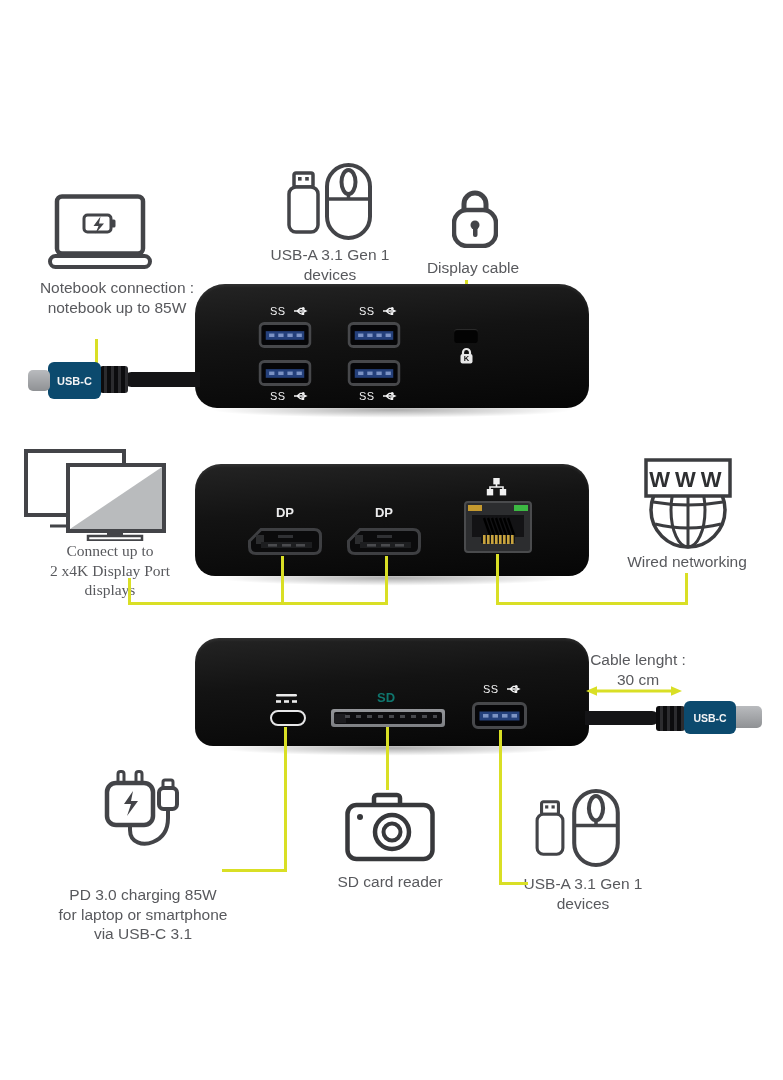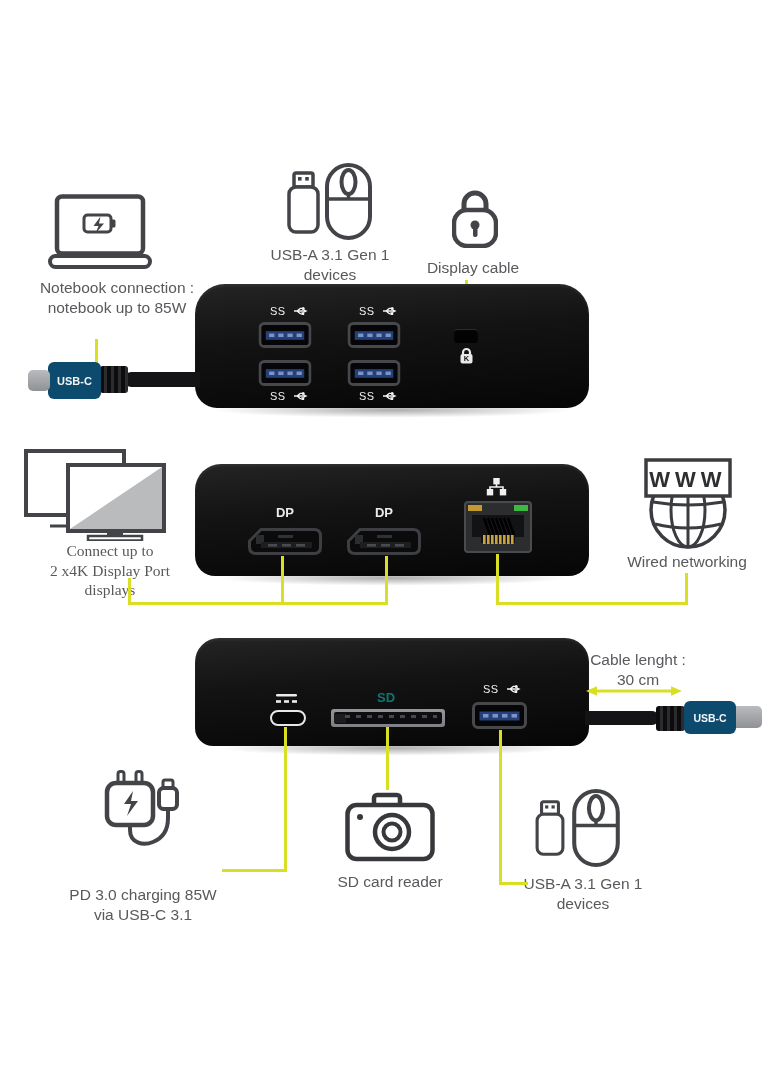--- a/index.html
+++ b/index.html
@@ -307,20 +307,21 @@
     <rect x="26" y="1.5" width="6" height="13" rx="2.5" fill="#fff" stroke="#434448" stroke-width="3"></rect>
     <rect x="44" y="1.5" width="6" height="13" rx="2.5" fill="#fff" stroke="#434448" stroke-width="3"></rect>
     <rect x="15" y="13" width="46" height="42" rx="9" fill="#fff" stroke="#434448" stroke-width="4.5"></rect>
     <path d="M41,21 l-9,13 h7 l-4,12 11,-15 h-7 z" fill="#434448"></path>
     <path d="M38,55 v5 c0,13 13,16 23,12 c10,-4 15,-12 15,-24 v-10" fill="none" stroke="#434448" stroke-width="4"></path>
     <rect x="71" y="10" width="10" height="9" rx="2" fill="#fff" stroke="#434448" stroke-width="3"></rect>
     <rect x="67" y="18" width="18" height="21" rx="4.5" fill="#fff" stroke="#434448" stroke-width="4"></rect>
   </svg>
   <div class="callout" style="left:40px;top:861px;width:206px;margin-top:24px;">
     <div>PD 3.0 charging 85W</div>
+    <div>for laptop or smartphone</div>
     <div>via USB-C 3.1</div>
   </div>
   <div class="yv" style="left:284px;top:727px;height:145px;"></div>
   <div class="yh" style="left:222px;top:869px;width:65px;"></div>
 
   <svg class="abs" style="left:345px;top:792px" width="90" height="70" viewBox="0 0 90 70">
     <rect x="29" y="3" width="26" height="16" rx="3" fill="#fff" stroke="#37383b" stroke-width="4.5"></rect>
     <rect x="2.5" y="13" width="85" height="54" rx="9" fill="#fff" stroke="#37383b" stroke-width="4.5"></rect>
     <circle cx="47" cy="40" r="17" fill="#fff" stroke="#37383b" stroke-width="4.5"></circle>
     <circle cx="47" cy="40" r="8.5" fill="#fff" stroke="#37383b" stroke-width="4"></circle>

